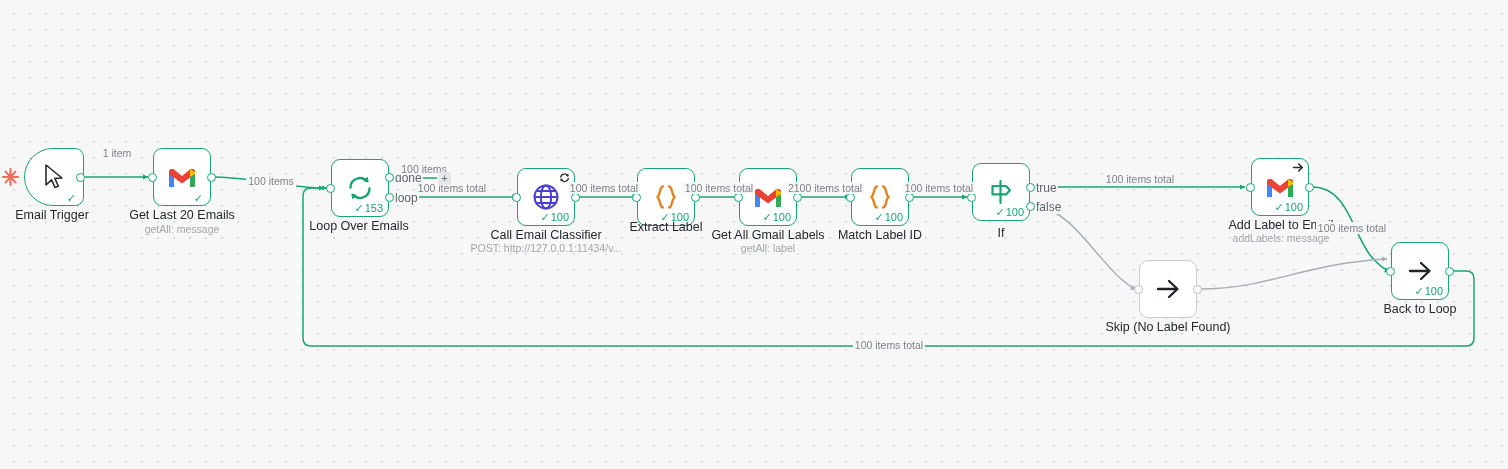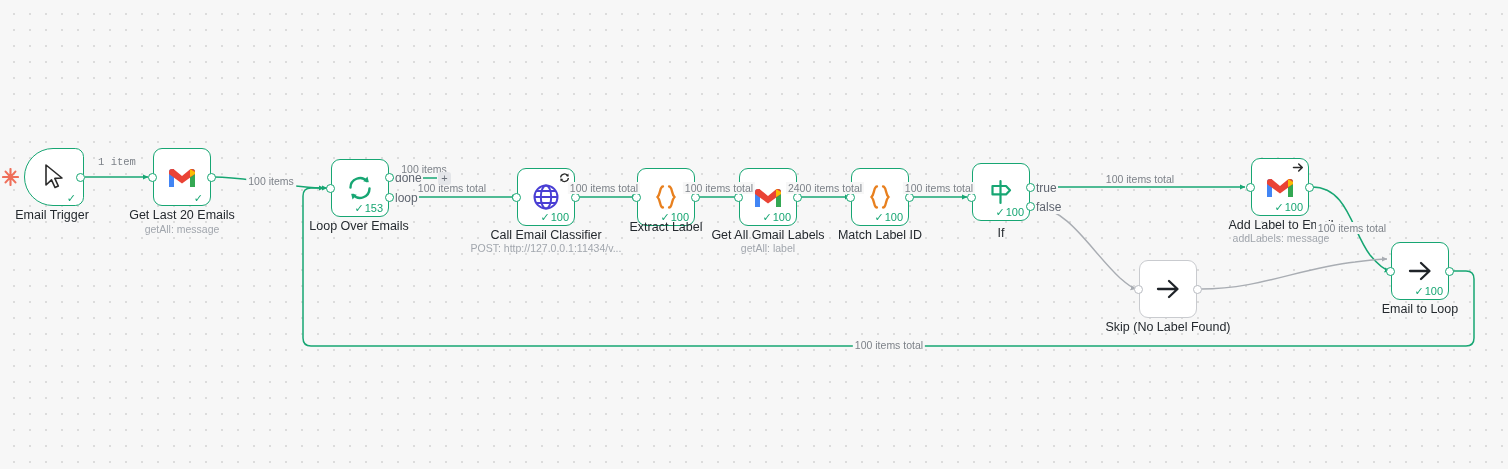--- a/index.html
+++ b/index.html
@@ -406,27 +406,27 @@
         <path d="M4 12 L23 12 M15 4 L23.5 12 L15 20" fill="none" stroke="#1f2328" stroke-width="2.3" stroke-linecap="round" stroke-linejoin="round"></path>
       </svg>
     </span>
     <span class="badge">
       <span class="tick">✓</span>
         <span>100</span>
     </span>
   </div>
   <div class="port" style="left:1386px; top:267px;"></div>
   <div class="port" style="left:1445px; top:267px;"></div>
-  <div class="caption" style="left:1420px; top:302px;">Email to Loop</div>
-
-  <div class="edge-label" style="left:117px; top:156px;font-family:Liberation Mono, monospace;">1 item</div>
+  <div class="caption" style="left:1420px; top:302px;">Back to Loop</div>
+
+  <div class="edge-label" style="left:117px; top:147px;">1 item</div>
   <div class="edge-label" style="left:271px; top:175px;">100 items</div>
   <div class="edge-label" style="left:424px; top:163px;">100 items</div>
   <div class="edge-label" style="left:452px; top:182px;">100 items total</div>
   <div class="edge-label" style="left:604px; top:182px;">100 items total</div>
   <div class="edge-label" style="left:719px; top:182px;">100 items total</div>
-  <div class="edge-label" style="left:825px; top:182px;">2400 items total</div>
+  <div class="edge-label" style="left:825px; top:182px;">2100 items total</div>
   <div class="edge-label" style="left:939px; top:182px;">100 items total</div>
   <div class="edge-label" style="left:1140px; top:173px;">100 items total</div>
   <div class="edge-label" style="left:1352px; top:222px;">100 items total</div>
   <div class="edge-label" style="left:889px; top:339px;">100 items total</div>
 
 </div>
 
 </body></html>

